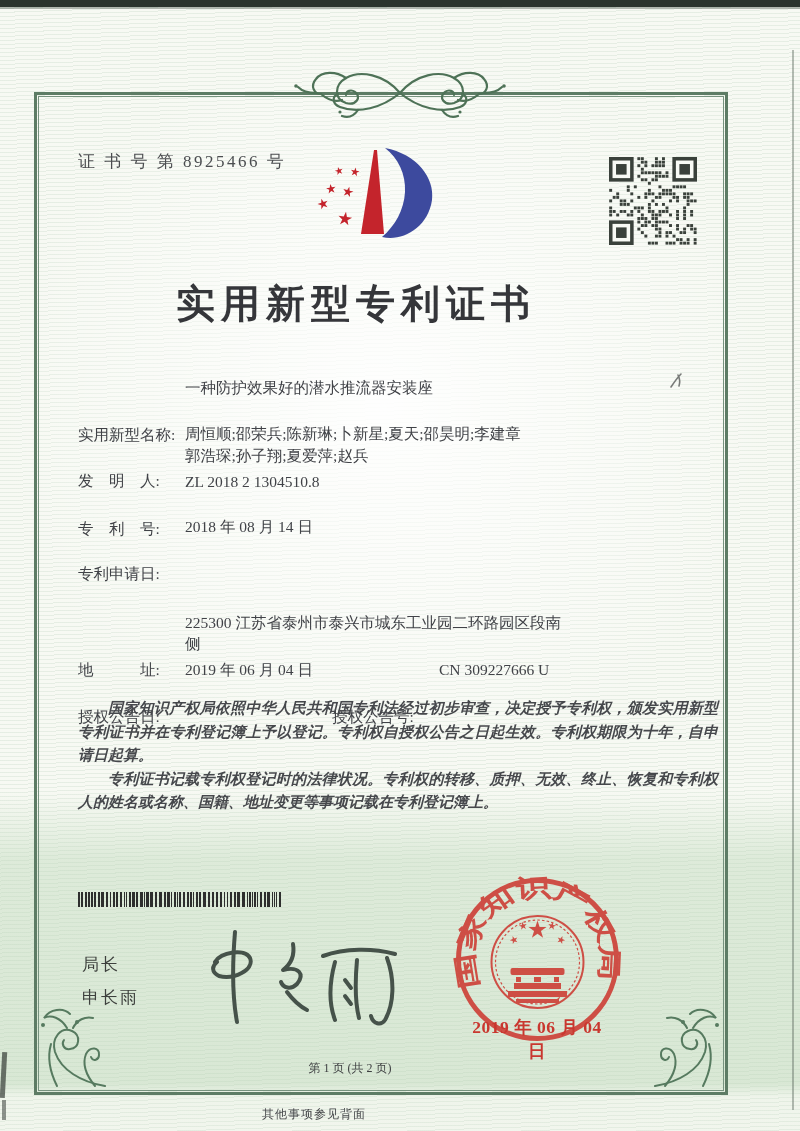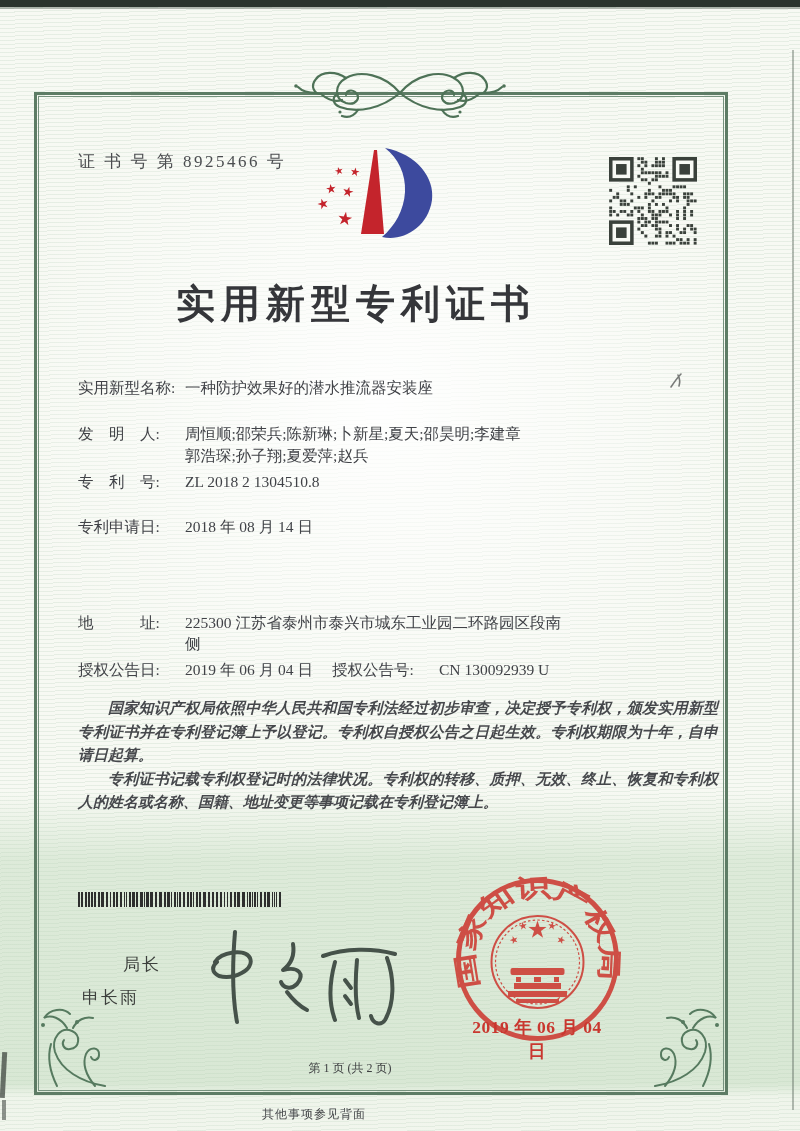--- a/index.html
+++ b/index.html
@@ -20,32 +20,32 @@
   .scan-smudge{left:1px;top:1052px;width:5px;height:46px;background:rgba(40,46,41,.65);transform:rotate(3deg);}
   .scan-smudge2{left:2px;top:1100px;width:4px;height:20px;background:rgba(40,46,41,.5);}
   
   .frame{left:34px;top:92px;width:688px;height:997px;border:3px solid #5d7c65;}
   .frame-inner{position:absolute;inset:1px;border:1px solid #76927e;}
   
   .cert-no{left:78px;top:150px;font-size:17px;letter-spacing:2.5px;color:#4b4d50;}
   .title{left:0;top:277px;width:712px;text-align:center;font-size:39px;font-weight:bold;letter-spacing:6px;color:#35363a;}
   
   .row{left:78px;width:640px;display:flex;font-size:15.5px;line-height:22px;color:#404247;}
-  .row .lbl{width:107px;flex:none;}
+  .row .lbl{width:107px;flex:none;margin-top:47px;}
   .row .val{flex:1;white-space:pre-line;}
   .pair{display:flex;}
   .pair1{width:254px;flex:none;}
   .pair .lbl{width:107px;flex:none;}
   
   .body-text{left:78px;top:697px;width:640px;font-size:15px;line-height:23.5px;color:#46484c;font-style:italic;}
   .body-text p{margin:0;text-indent:2em;text-align:justify;font-weight:bold;}
   
   .barcode{left:78px;top:892px;}
   
-  .officer-title{left:82px;top:953px;font-size:17px;letter-spacing:2px;color:#3d403d;font-family:Liberation Mono, monospace;margin-left:41px;}
+  .officer-title{left:82px;top:953px;font-size:17px;letter-spacing:2px;color:#3d403d;font-family:Liberation Mono, monospace;}
   .officer-name{left:82px;top:986px;font-size:17px;letter-spacing:2px;color:#3d403d;font-family:"Liberation Sans","DejaVu Sans",sans-serif;}
   .signature{left:195px;top:926px;}
   
   .seal{left:450px;top:872px;opacity:.88;}
   .seal-date{left:462px;top:1015px;width:150px;text-align:center;font-size:17.5px;font-weight:bold;color:#c9372f;letter-spacing:.5px;}
   
   .page-info{left:250px;top:1060px;width:200px;text-align:center;font-size:12px;color:#3c3e40;}
   .back-note{left:262px;top:1106px;width:200px;text-align:left;font-size:12px;color:#45474a;letter-spacing:1px;}
   .pen-mark{left:668px;top:372px;}
   svg{display:block;}
@@ -338,21 +338,21 @@
     <span class="val">225300 江苏省泰州市泰兴市城东工业园二环路园区段南
 侧</span>
   </div>
   <div class="abs row" style="top:659px">
     <span class="pair pair1">
       <span class="lbl">授权公告日:</span>
       <span class="val">2019 年 06 月 04 日</span>
     </span>
     <span class="pair">
       <span class="lbl">授权公告号:</span>
-      <span class="val">CN 130092939 U</span>
+      <span class="val">CN 309227666 U</span>
     </span>
   </div>
 
   <div class="abs body-text">
     <p>国家知识产权局依照中华人民共和国专利法经过初步审查，决定授予专利权，颁发实用新型专利证书并在专利登记簿上予以登记。专利权自授权公告之日起生效。专利权期限为十年，自申请日起算。</p>
     <p>专利证书记载专利权登记时的法律状况。专利权的转移、质押、无效、终止、恢复和专利权人的姓名或名称、国籍、地址变更等事项记载在专利登记簿上。</p>
   </div>
 
   <svg class="abs barcode" id="barcode-svg" width="205" height="15" viewBox="0 0 205 15">
       <rect x="0" y="0" width="2" height="15" fill="#2e2f2e"></rect>

